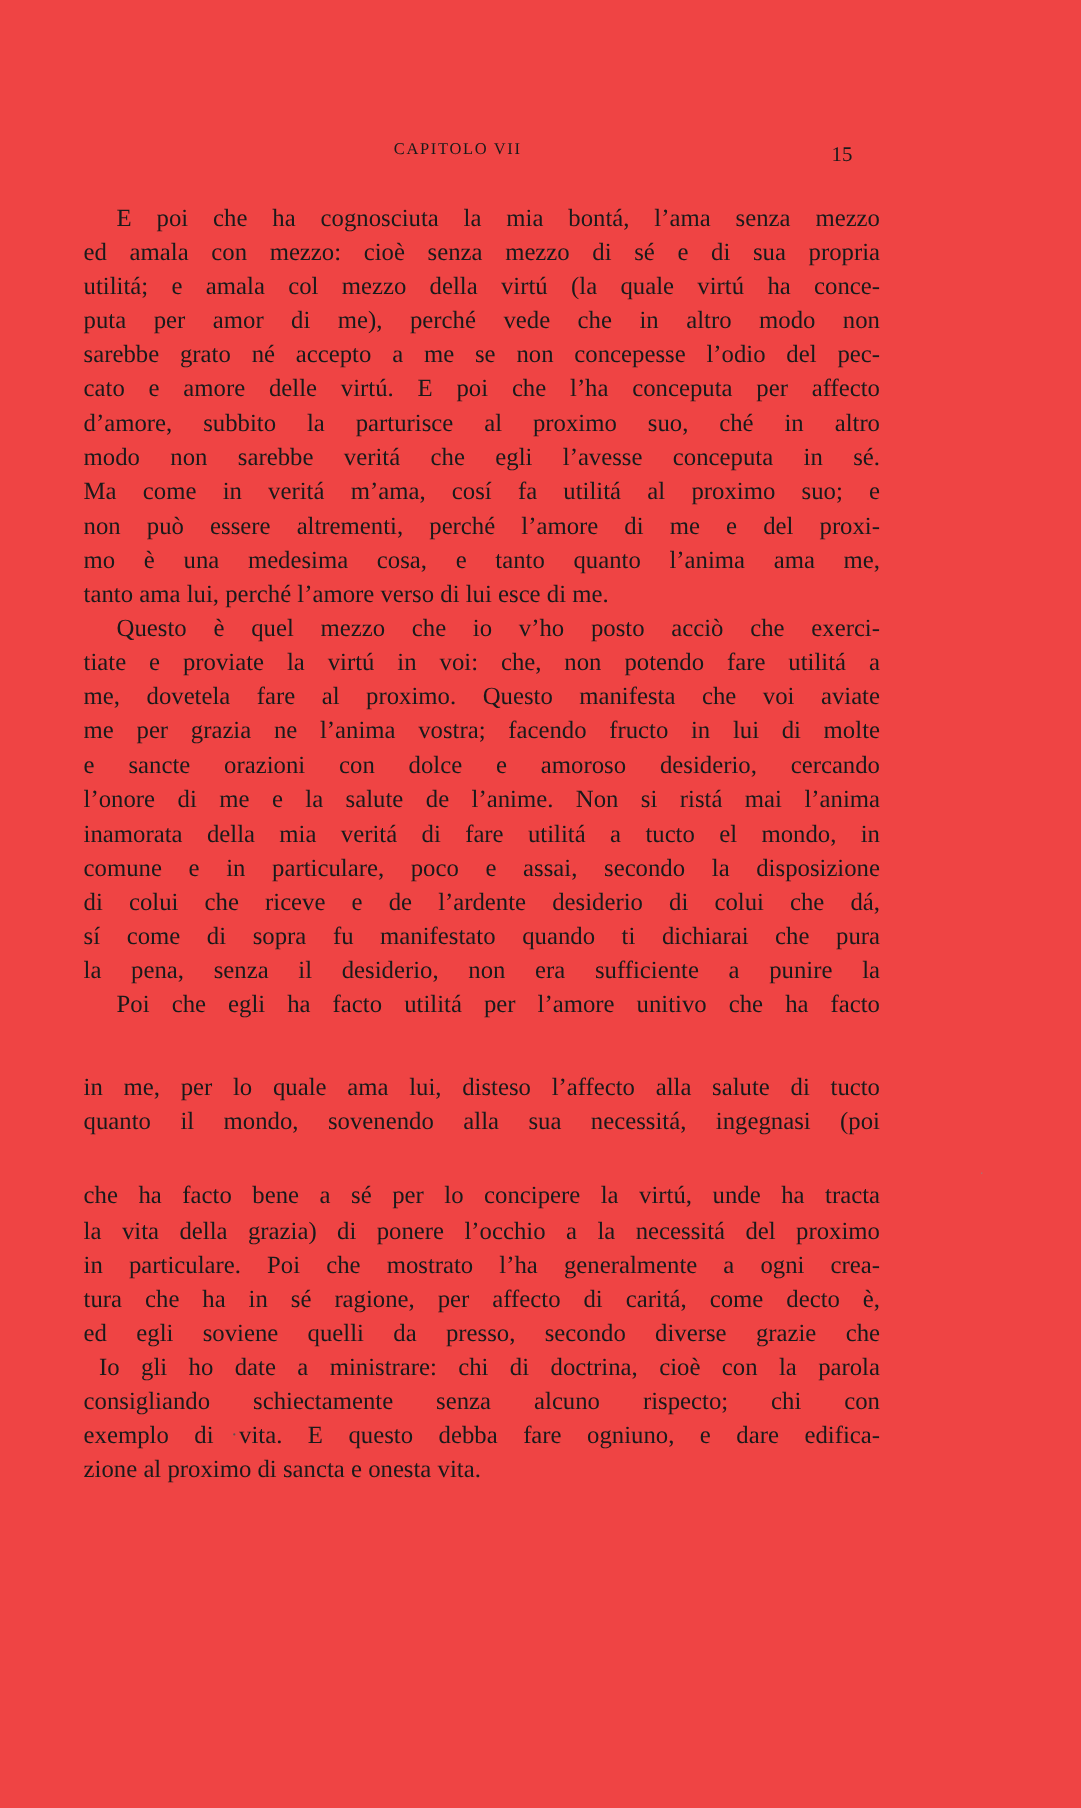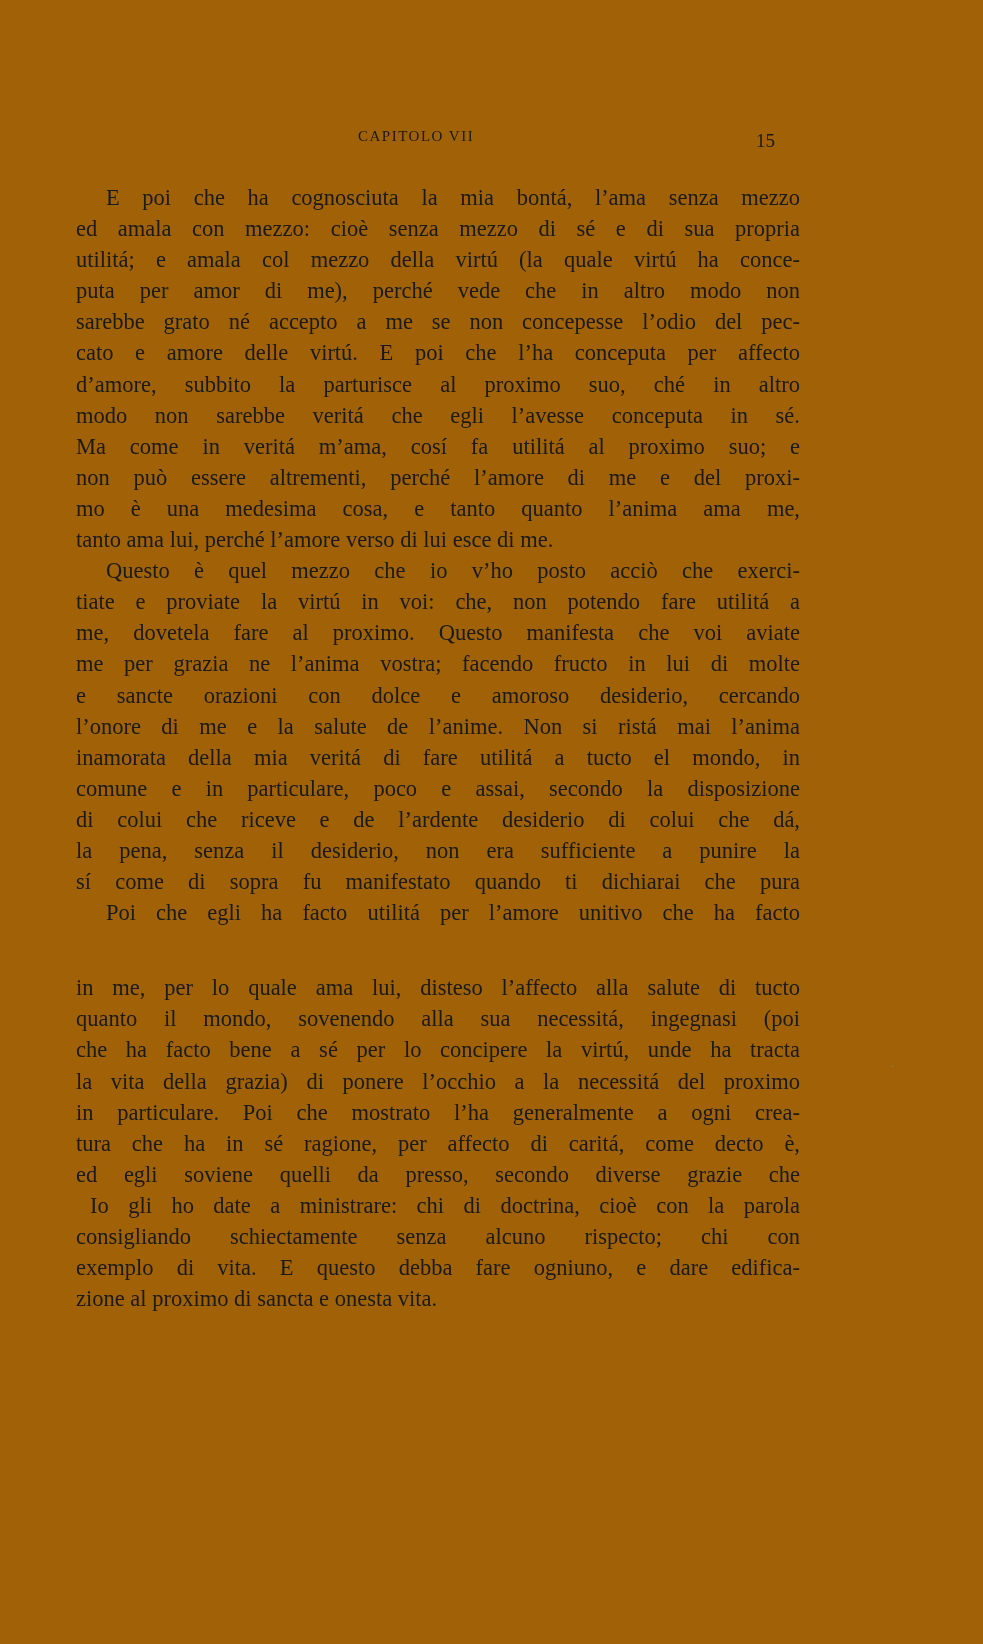--- a/index.html
+++ b/index.html
@@ -1,19 +1,19 @@
 <!DOCTYPE html>
 <html><head>
 <meta charset="utf-8">
 <style>
   html, body { margin: 0; padding: 0; background: #ffffff; }
   body { width: 983px; height: 1644px; position: relative; overflow: hidden; }
   .page {
     position: absolute; left: 0; top: 0; width: 983px; height: 1644px;
-    background: #a16207; color: #1a1a1a;
+    background: #ef4444; color: #1a1a1a;
     font-family: "Liberation Serif", "DejaVu Serif", serif;
   }
   .running-head {
     position: absolute; top: 128px; left: 0; width: 983px; height: 24px;
   }
   .chapter-title {
     position: absolute; left: 358px; top: 0;
     font-size: 15px; letter-spacing: 1.5px;
   }
   .page-number {
@@ -64,28 +64,28 @@
     <div class="para" style="text-indent: 0px;">
         <span class="line" style="padding-left: 30px; display: block;">Questo è quel mezzo che io v’ho posto acciò che exerci-</span>
         <span class="line" style="display: block;">tiate e proviate la virtú in voi: che, non potendo fare utilitá a</span>
         <span class="line" style="display: block;">me, dovetela fare al proximo. Questo manifesta che voi aviate</span>
         <span class="line" style="display: block;">me per grazia ne l’anima vostra; facendo fructo in lui di molte</span>
         <span class="line" style="display: block;">e sancte orazioni con dolce e amoroso desiderio, cercando</span>
         <span class="line" style="display: block;">l’onore di me e la salute de l’anime. Non si ristá mai l’anima</span>
         <span class="line" style="display: block;">inamorata della mia veritá di fare utilitá a tucto el mondo, in</span>
         <span class="line" style="display: block;">comune e in particulare, poco e assai, secondo la disposizione</span>
         <span class="line" style="display: block;">di colui che riceve e de l’ardente desiderio di colui che dá,</span>
+        <span class="line" style="display: block;">sí come di sopra fu manifestato quando ti dichiarai che pura</span>
         <span class="line" style="display: block;">la pena, senza il desiderio, non era sufficiente a punire la</span>
-        <span class="line" style="display: block;">sí come di sopra fu manifestato quando ti dichiarai che pura</span>
       </div>
     <div class="para" style="text-indent: 0px;">
         <span class="line" style="padding-left: 30px; display: block;">Poi che egli ha facto utilitá per l’amore unitivo che ha facto</span>
         <span class="line" style="display: block; margin-top: 44px;">in me, per lo quale ama lui, disteso l’affecto alla salute di tucto</span>
         <span class="line" style="display: block;">quanto il mondo, sovenendo alla sua necessitá, ingegnasi (poi</span>
-        <span class="line" style="display: block;">che ha facto bene a sé per lo concipere la virtú, unde ha tracta</span>
+        <span class="line" style="display: block; margin-top: 37px;">che ha facto bene a sé per lo concipere la virtú, unde ha tracta</span>
         <span class="line" style="display: block;">la vita della grazia) di ponere l’occhio a la necessitá del proximo</span>
         <span class="line" style="display: block;">in particulare. Poi che mostrato l’ha generalmente a ogni crea-</span>
         <span class="line" style="display: block;">tura che ha in sé ragione, per affecto di caritá, come decto è,</span>
         <span class="line" style="display: block;">ed egli soviene quelli da presso, secondo diverse grazie che</span>
         <span class="line" style="display: block; margin-left: 14px;">Io gli ho date a ministrare: chi di doctrina, cioè con la parola</span>
         <span class="line" style="display: block;">consigliando schiectamente senza alcuno rispecto; chi con</span>
         <span class="line" style="display: block;">exemplo di vita. E questo debba fare ogniuno, e dare edifica-</span>
         <span class="line last" style="display: block;">zione al proximo di sancta e onesta vita.</span>
       </div>
   </div>

